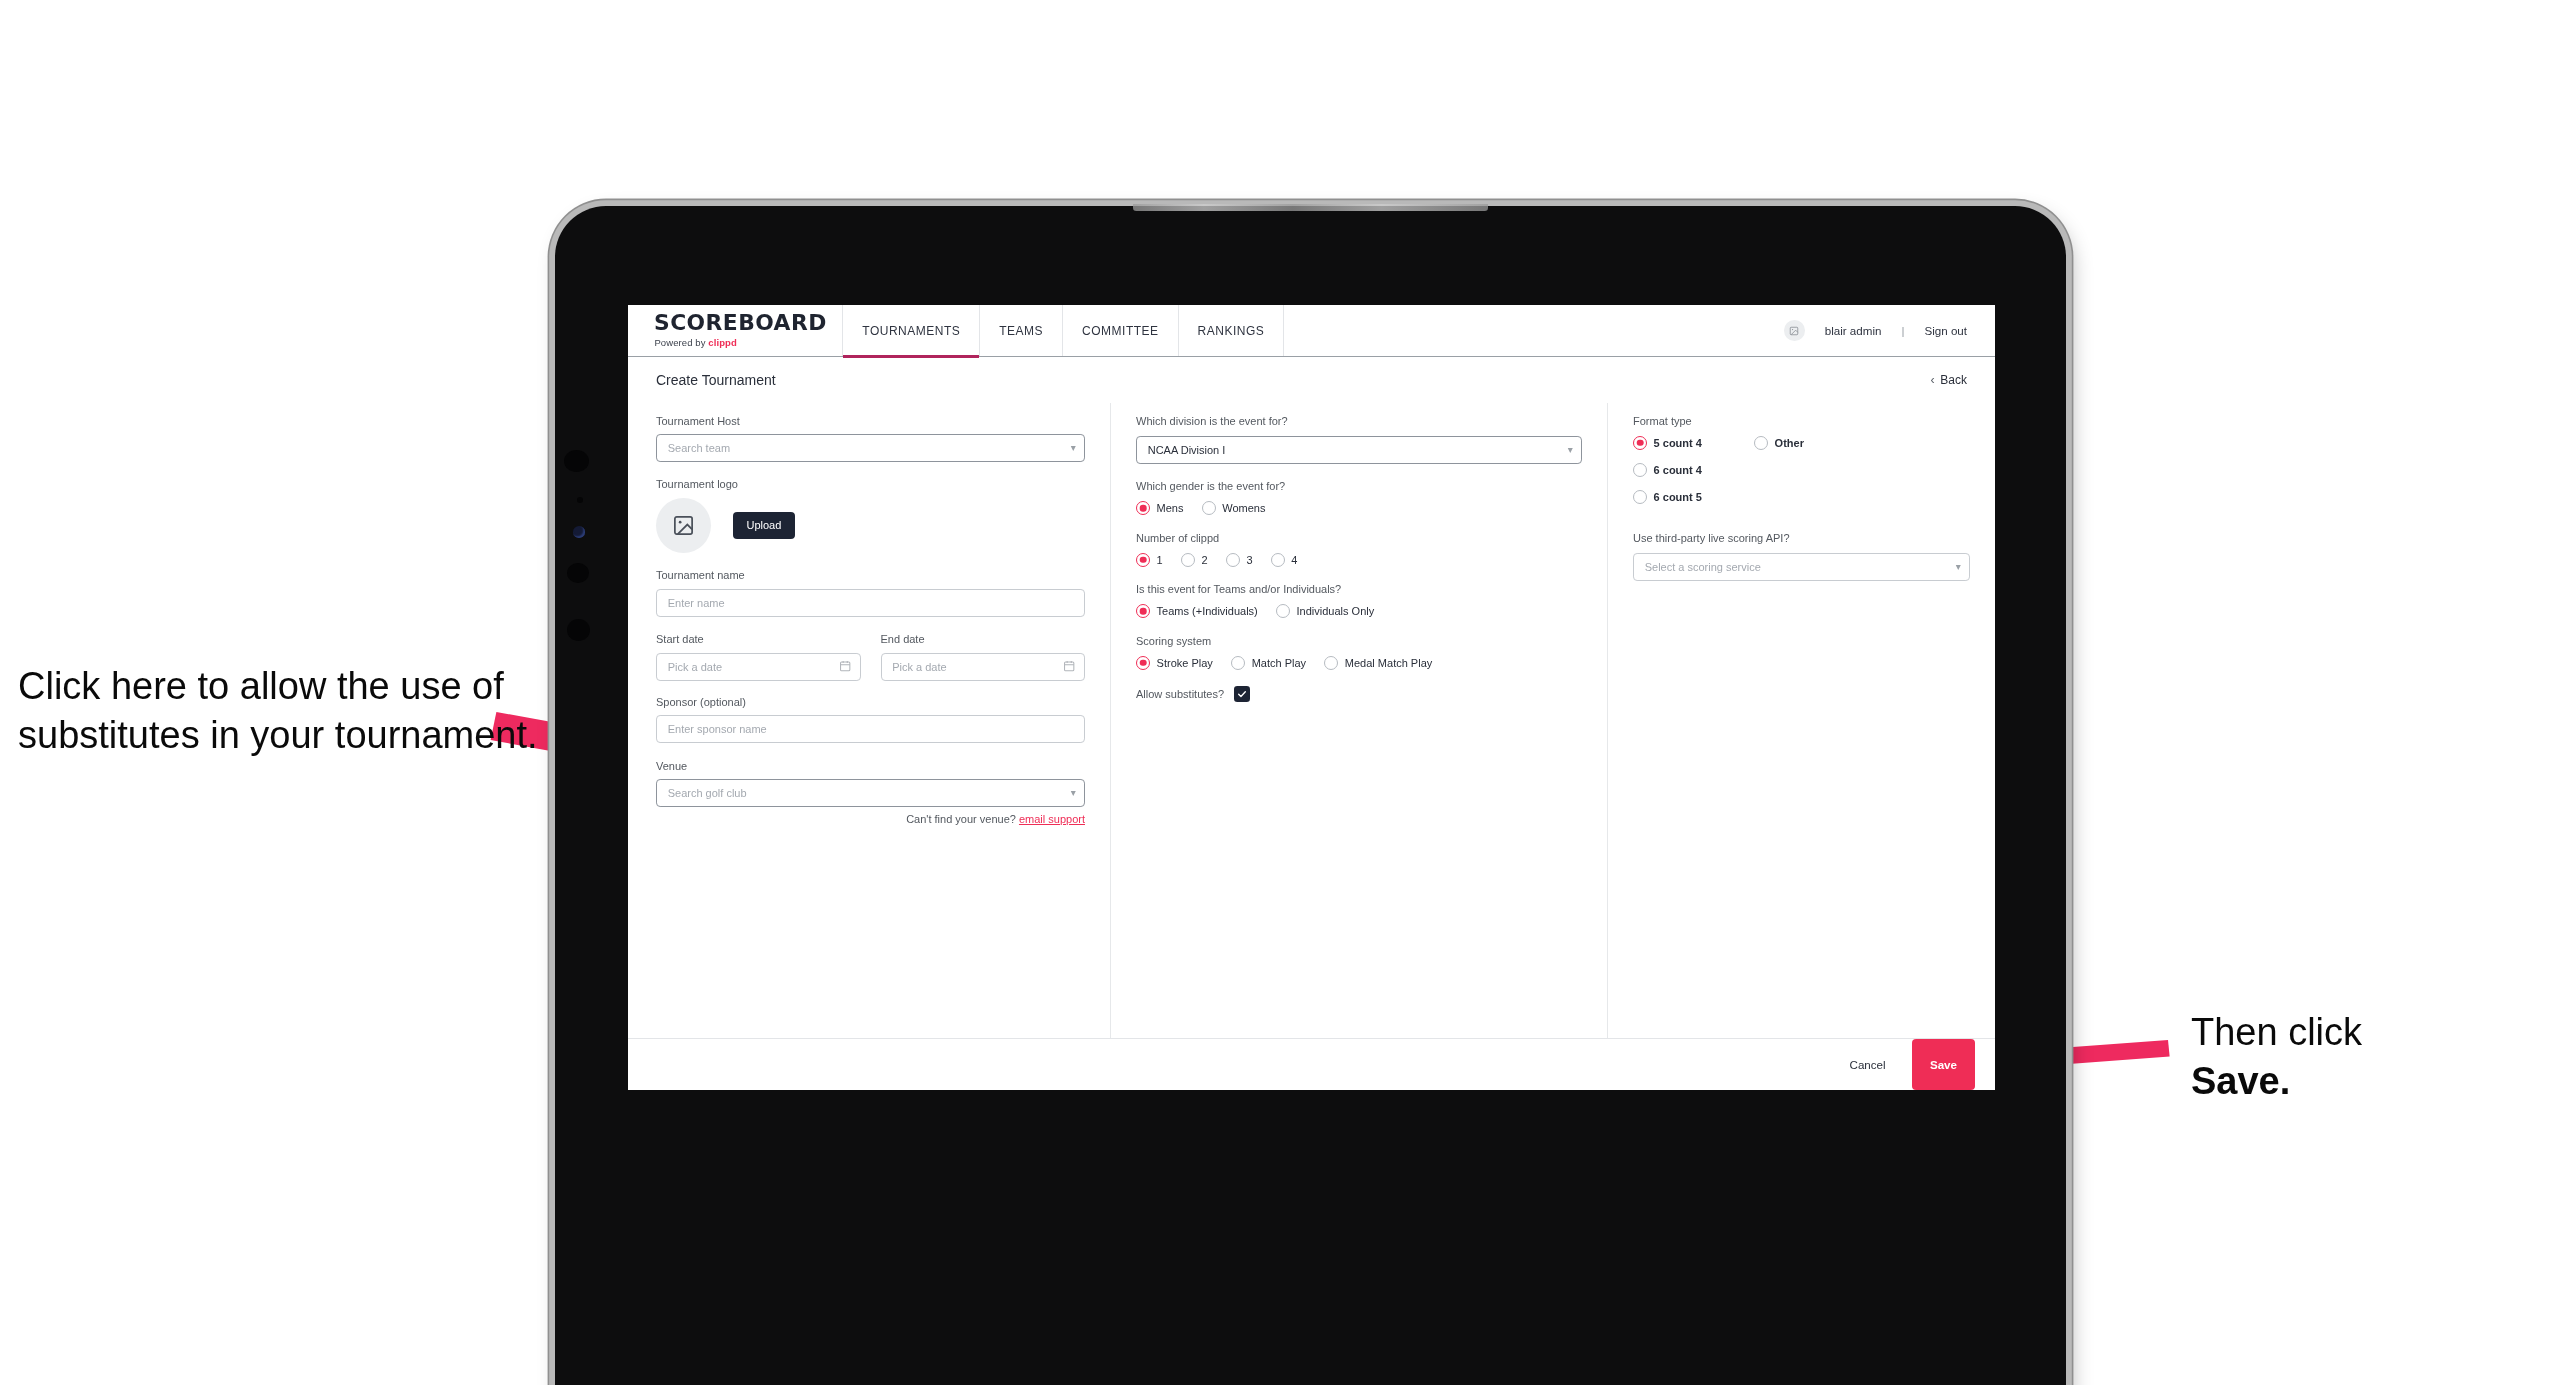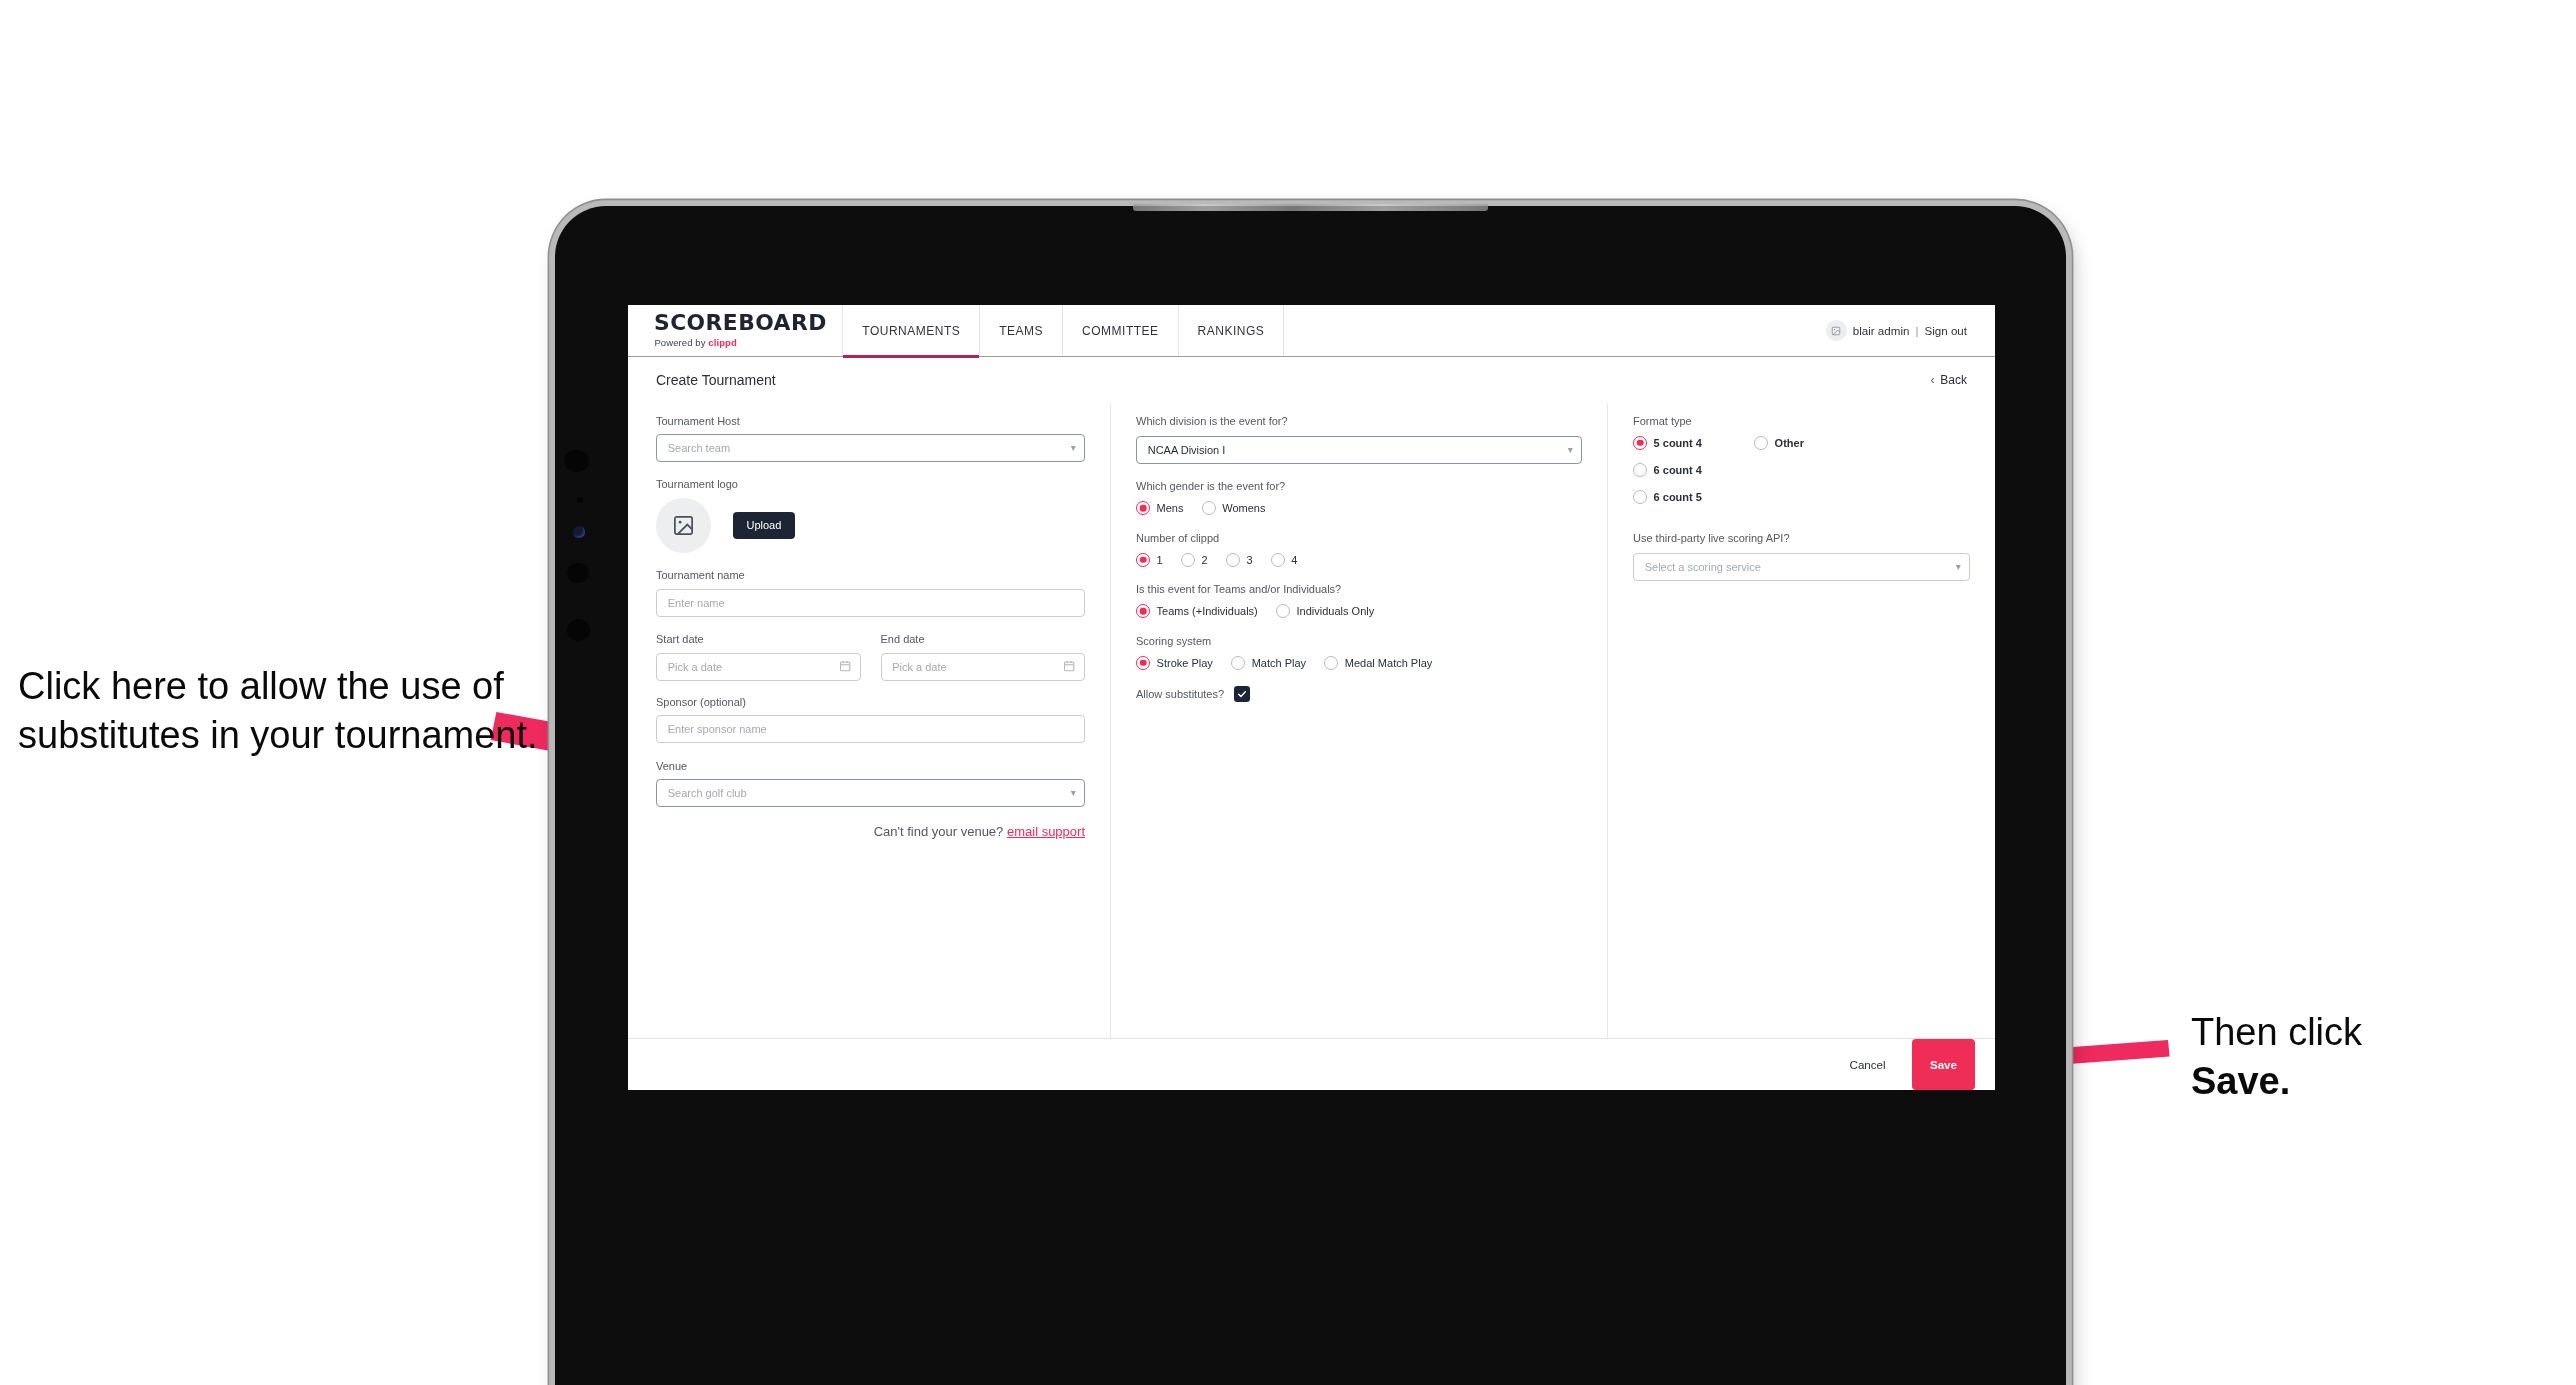--- a/index.html
+++ b/index.html
@@ -65,21 +65,21 @@
     border-left:0.8px solid #e3e5e8;
     position:relative;cursor:pointer;white-space:nowrap;
     background:#fff;
   }
   .nav-tab:last-child{border-right:0.8px solid #e3e5e8;}
   .nav-tab.active::after{
     content:"";position:absolute;left:0;right:0;bottom:-1.7px;height:2.5px;
     background:#b0245c;
   }
   #header-right{
-    margin-left:auto;display:flex;align-items:center;gap:6px;
+    margin-left:auto;display:flex;align-items:center;gap:20px;
     padding-right:28px;font-size:11.6px;color:#2f3440;
   }
   #avatar{
     width:20.6px;height:20.6px;border-radius:50%;background:#eceef0;
     display:flex;align-items:center;justify-content:center;
   }
   #avatar svg{width:10px;height:10px;}
   .hdr-link{cursor:pointer;}
   .hdr-sep{color:#9aa0a6;}
 
@@ -128,21 +128,21 @@
     background:#1d2434;color:#fff;border:none;border-radius:4.1px;
     padding:7.4px 14px;font-size:11px;cursor:pointer;
     font-family:inherit;
   }
 
   
   #date-row{display:flex;gap:20px;}
   #date-row .field{flex:1;margin-bottom:15px;}
 
   #venue-help{
-    text-align:right;font-size:13px;color:#53585f;margin-top:17px;
+    text-align:right;font-size:11px;color:#53585f;margin-top:6px;
   }
   #venue-help a{color:#ef2d56;text-decoration:underline;cursor:pointer;}
 
   
   .radio-row{display:flex;align-items:center;gap:6.6px;flex-wrap:wrap;margin-bottom:16.5px;}
   .radio-opt{display:flex;align-items:center;gap:6.6px;cursor:pointer;margin-right:11.6px;}
   .radio{
     width:14px;height:14px;border-radius:50%;border:1.3px solid #b6bbc1;
     box-sizing:border-box;flex:none;position:relative;background:#fff;
   }

